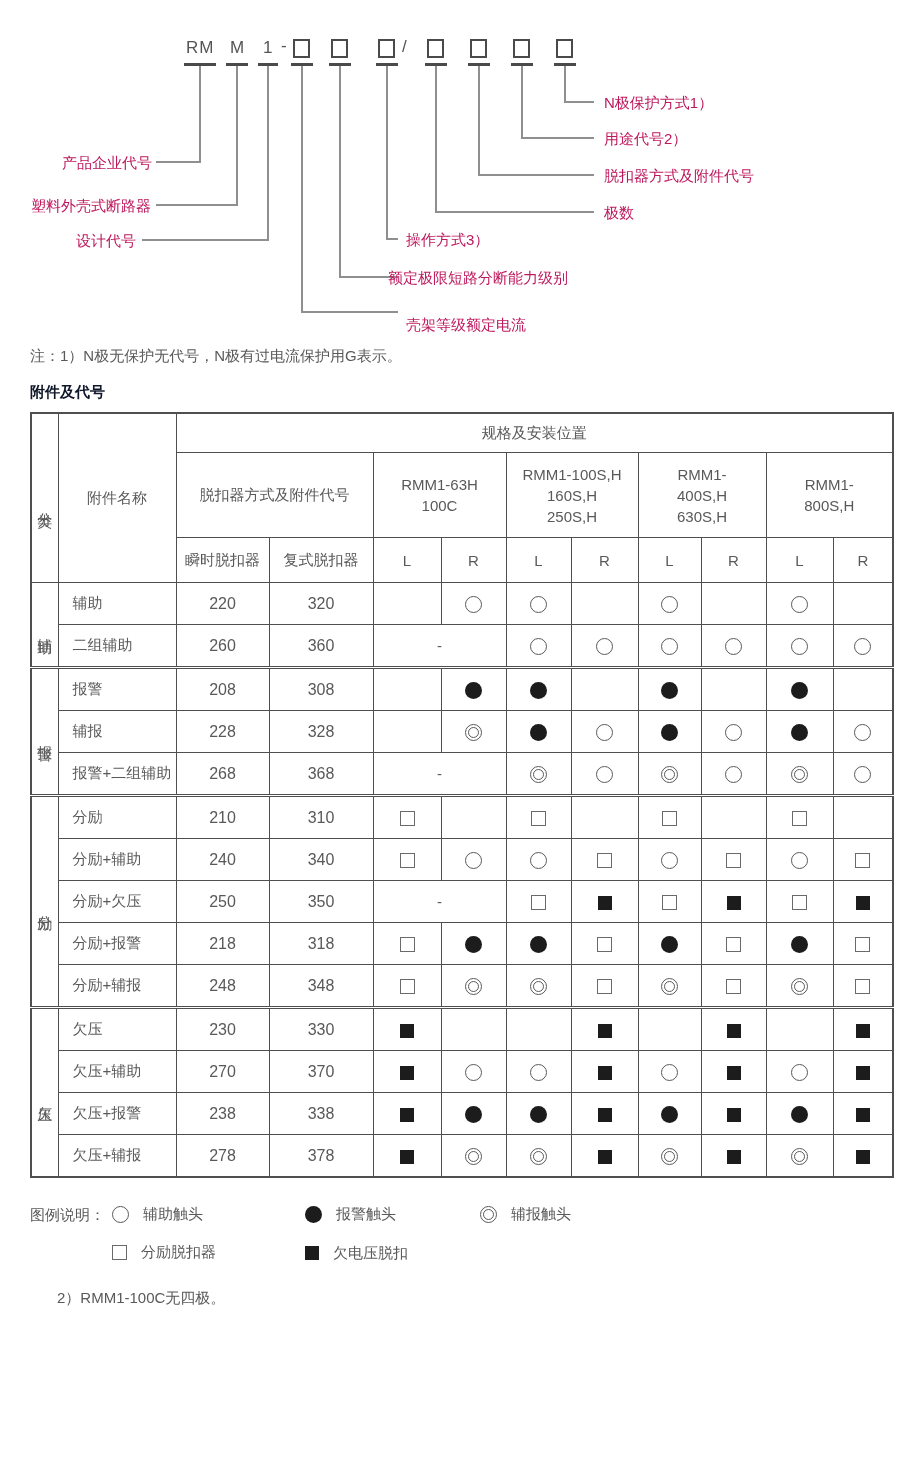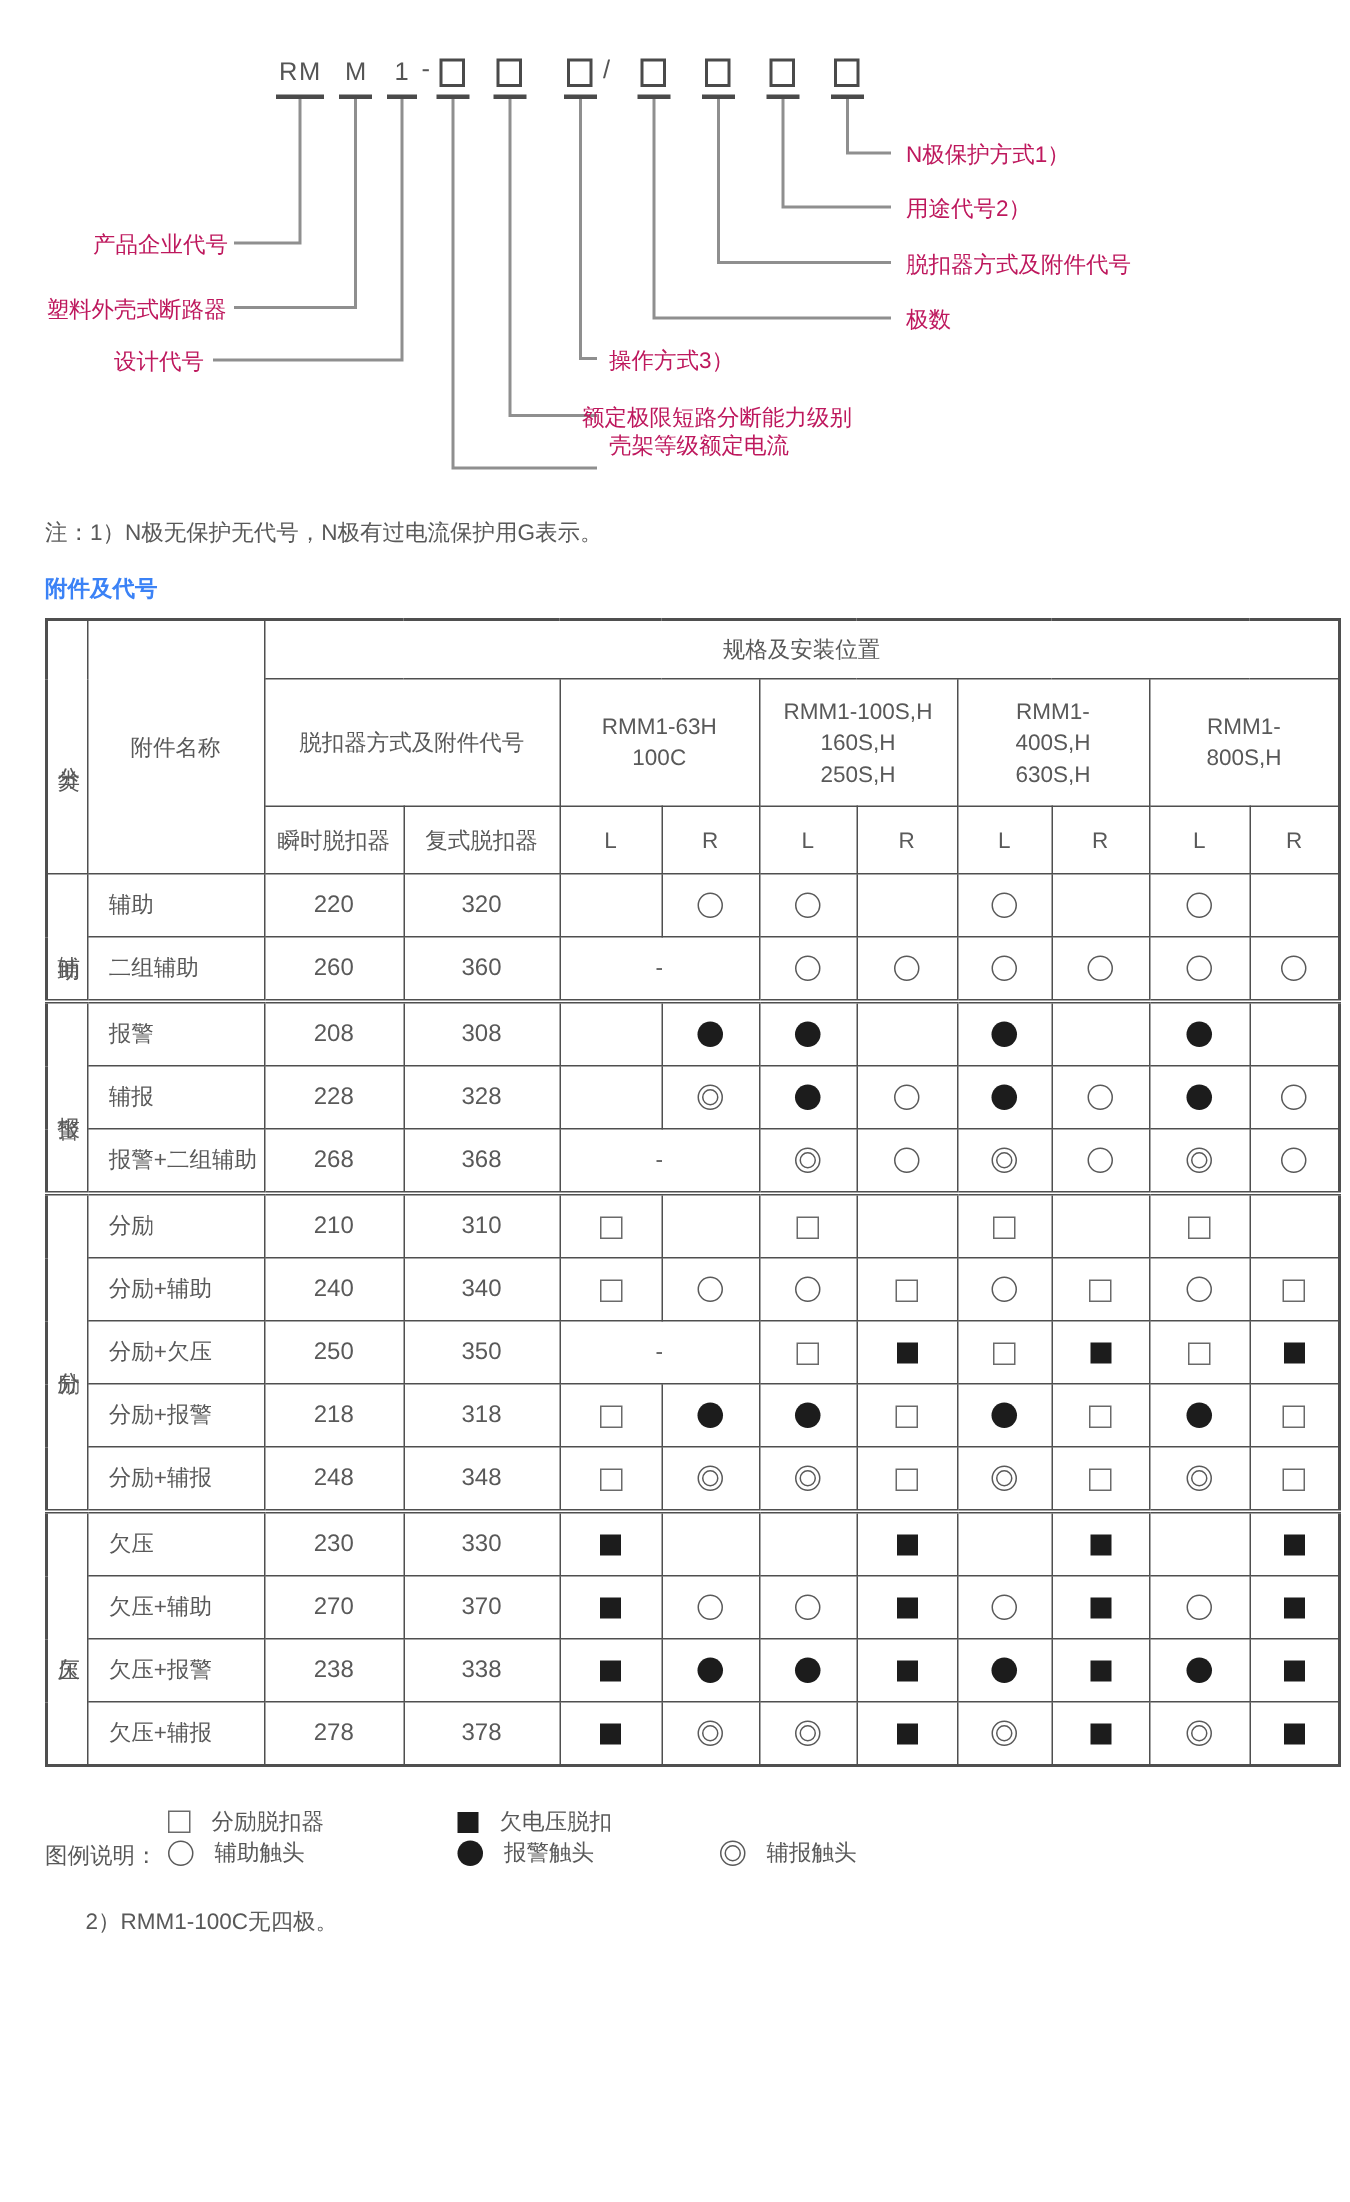--- a/index.html
+++ b/index.html
@@ -9,21 +9,21 @@
   .diagram{position:relative;width:900px;height:335px;}
   .diagram svg{position:absolute;left:0;top:0;}
   .dchar{position:absolute;font-size:17px;color:#555;letter-spacing:1px;}
   .dlabel{position:absolute;font-size:15px;color:#be185d;white-space:nowrap;}
   .dlabel.r{text-align:right;}
   
   .top-notes{margin:10px 0 0 30px;font-size:15px;}
   .top-notes p{margin:0 0 17px 0;line-height:21px;}
   .top-notes p.indent{padding-left:27px;}
   
-  .table-title{margin:16px 0 10px 30px;font-size:15px;font-weight:bold;color:#3b82f6;}
+  .table-title{margin:16px 0 10px 30px;font-size:15px;font-weight:bold;color:#0f172a;}
   table{border-collapse:collapse;table-layout:fixed;width:862px;margin-left:30px;
         border:2px solid #4f4f4f;}
   th,td{border:1px solid #4f4f4f;font-weight:normal;font-size:15px;color:#595959;
         text-align:center;vertical-align:middle;padding:0;overflow:hidden;}
   thead tr.hr1 th{height:38px;}
   thead tr.hr2 th{height:84px;}
   thead tr.hr3 th{height:44px;margin-left:44px;}
   tbody td{height:41px;}
   td.code{font-size:16px;}
   td.name{text-align:left;padding-left:14px;}
@@ -100,21 +100,21 @@
   <span class="dchar" style="left:263px;top:38px">1</span>
   <span class="dchar" style="left:281px;top:36px">-</span>
   <span class="dchar" style="left:402px;top:37px">/</span>
 
   <div class="dlabel r" style="right:748px;top:154px">产品企业代号</div>
   <div class="dlabel r" style="right:749px;top:197px">塑料外壳式断路器</div>
   <div class="dlabel r" style="right:764px;top:232px">设计代号</div>
 
   <div class="dlabel" style="left:406px;top:231px">操作方式3）</div>
   <div class="dlabel" style="left:388px;top:269px">额定极限短路分断能力级别</div>
-  <div class="dlabel" style="left:406px;top:288px">壳架等级额定电流</div>
+  <div class="dlabel" style="left:406px;top:316px">壳架等级额定电流</div>
 
   <div class="dlabel" style="left:604px;top:94px">N极保护方式1）</div>
   <div class="dlabel" style="left:604px;top:130px">用途代号2）</div>
   <div class="dlabel" style="left:604px;top:167px">脱扣器方式及附件代号</div>
   <div class="dlabel" style="left:604px;top:204px">极数</div>
 </div>
 
 <div class="top-notes">
   <p>注：1）N极无保护无代号，N极有过电流保护用G表示。</p>
 </div>
@@ -356,39 +356,39 @@
         <td><span class="sym sym-fsquare"></span></td>
         <td><span class="sym sym-double"></span></td>
         <td><span class="sym sym-fsquare"></span></td>
         <td><span class="sym sym-double"></span></td>
         <td><span class="sym sym-fsquare"></span></td>
       </tr>
     </tbody>
   </table>
 
 <div class="legend">
-  <div class="legend-row second">
-    <span id="legend-row2-items"><span class="legend-item">
-          <span class="sym sym-square"></span>
-          <span>分励脱扣器</span>
-        </span><span class="legend-item">
-          <span class="sym sym-fsquare"></span>
-          <span>欠电压脱扣</span>
-        </span></span>
-  </div>
   <div class="legend-row">
     <span class="legend-label">图例说明：</span>
     <span id="legend-row1-items"><span class="legend-item">
           <span class="sym sym-circle"></span>
           <span>辅助触头</span>
         </span><span class="legend-item">
           <span class="sym sym-dot"></span>
           <span>报警触头</span>
         </span><span class="legend-item">
           <span class="sym sym-double"></span>
           <span>辅报触头</span>
         </span></span>
   </div>
+  <div class="legend-row second">
+    <span id="legend-row2-items"><span class="legend-item">
+          <span class="sym sym-square"></span>
+          <span>分励脱扣器</span>
+        </span><span class="legend-item">
+          <span class="sym sym-fsquare"></span>
+          <span>欠电压脱扣</span>
+        </span></span>
+  </div>
 </div>
 
 <div class="bottom-notes">
   <p class="indent">2）RMM1-100C无四极。</p>
 </div>
 
 </body></html>

